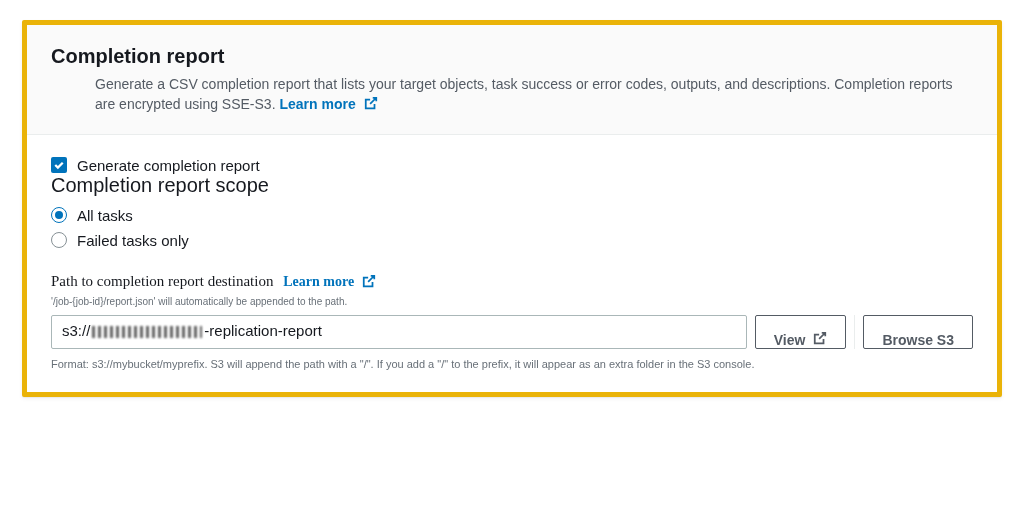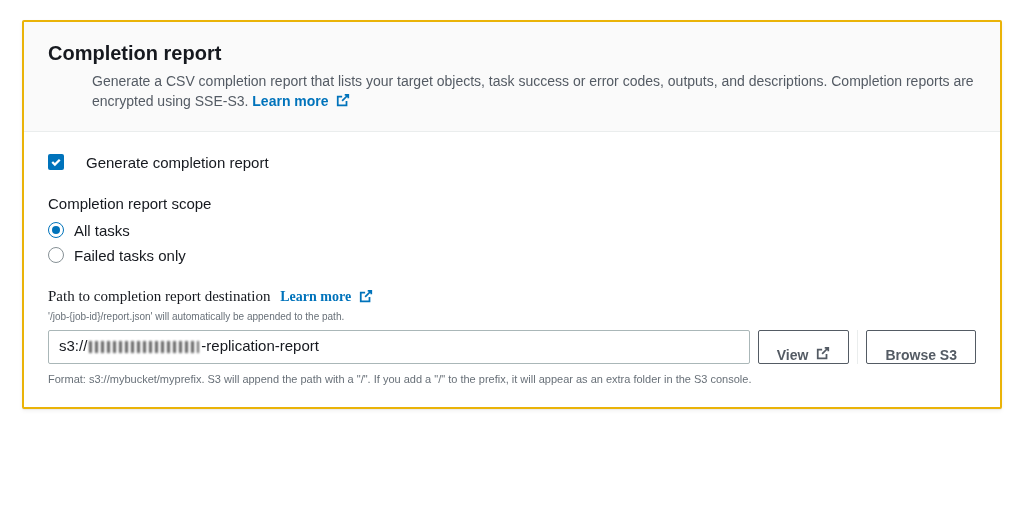--- a/index.html
+++ b/index.html
@@ -7,21 +7,21 @@
       margin: 0;
       padding: 0;
     }
     body {
       font-family: "Amazon Ember", "Helvetica Neue", Arial, sans-serif;
       background: #ffffff;
       padding: 20px;
       color: #16191f;
     }
     .panel {
-      border: 2px solid #eab308;
+      border: 5px solid #eab308;
       border-radius: 2px;
       box-shadow: 0 1px 1px rgba(0,0,0,0.05), 0 2px 4px rgba(0,0,0,0.05);
       max-width: 980px;
       margin: 0 auto;
       background: #fff;
     }
     .panel-header {
       padding: 20px 24px 18px 24px;
       background: #fafafa;
       border-bottom: 1px solid #eaeded;
@@ -56,22 +56,21 @@
       stroke: currentColor;
       fill: none;
       stroke-width: 2;
     }
     .panel-body {
       padding: 22px 24px 20px 24px;
     }
     .checkbox-row {
       display: flex;
       align-items: center;
-      gap: 22px;
-      margin-bottom: 24px;
+      gap: 10px;
     }
     .checkbox {
       width: 16px;
       height: 16px;
       border-radius: 2px;
       background: #0073bb;
       display: inline-flex;
       align-items: center;
       justify-content: center;
       cursor: pointer;
@@ -82,21 +81,21 @@
       height: 12px;
       stroke: #fff;
       stroke-width: 3;
       fill: none;
     }
     .checkbox-label {
       font-size: 15px;
       color: #16191f;
     }
     .field-label {
-      font-size: 15px;
+      font-size: 20px;
       color: #16191f;
       margin-bottom: 10px;
     }
     .radio-group {
       margin-bottom: 24px;
     }
     .radio-row {
       display: flex;
       align-items: center;
       gap: 10px;

